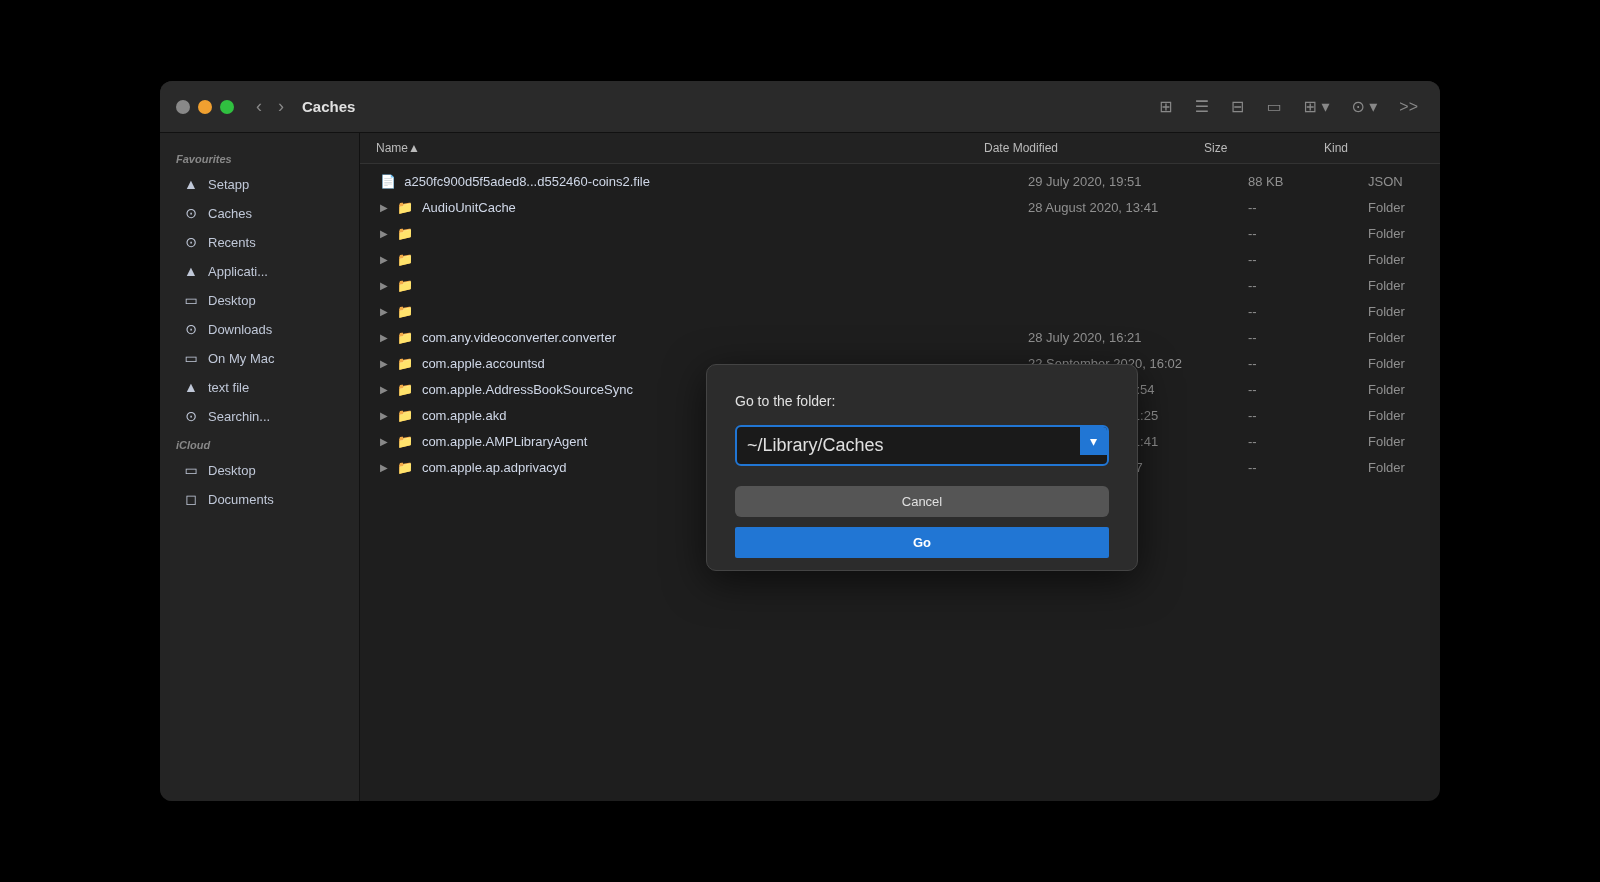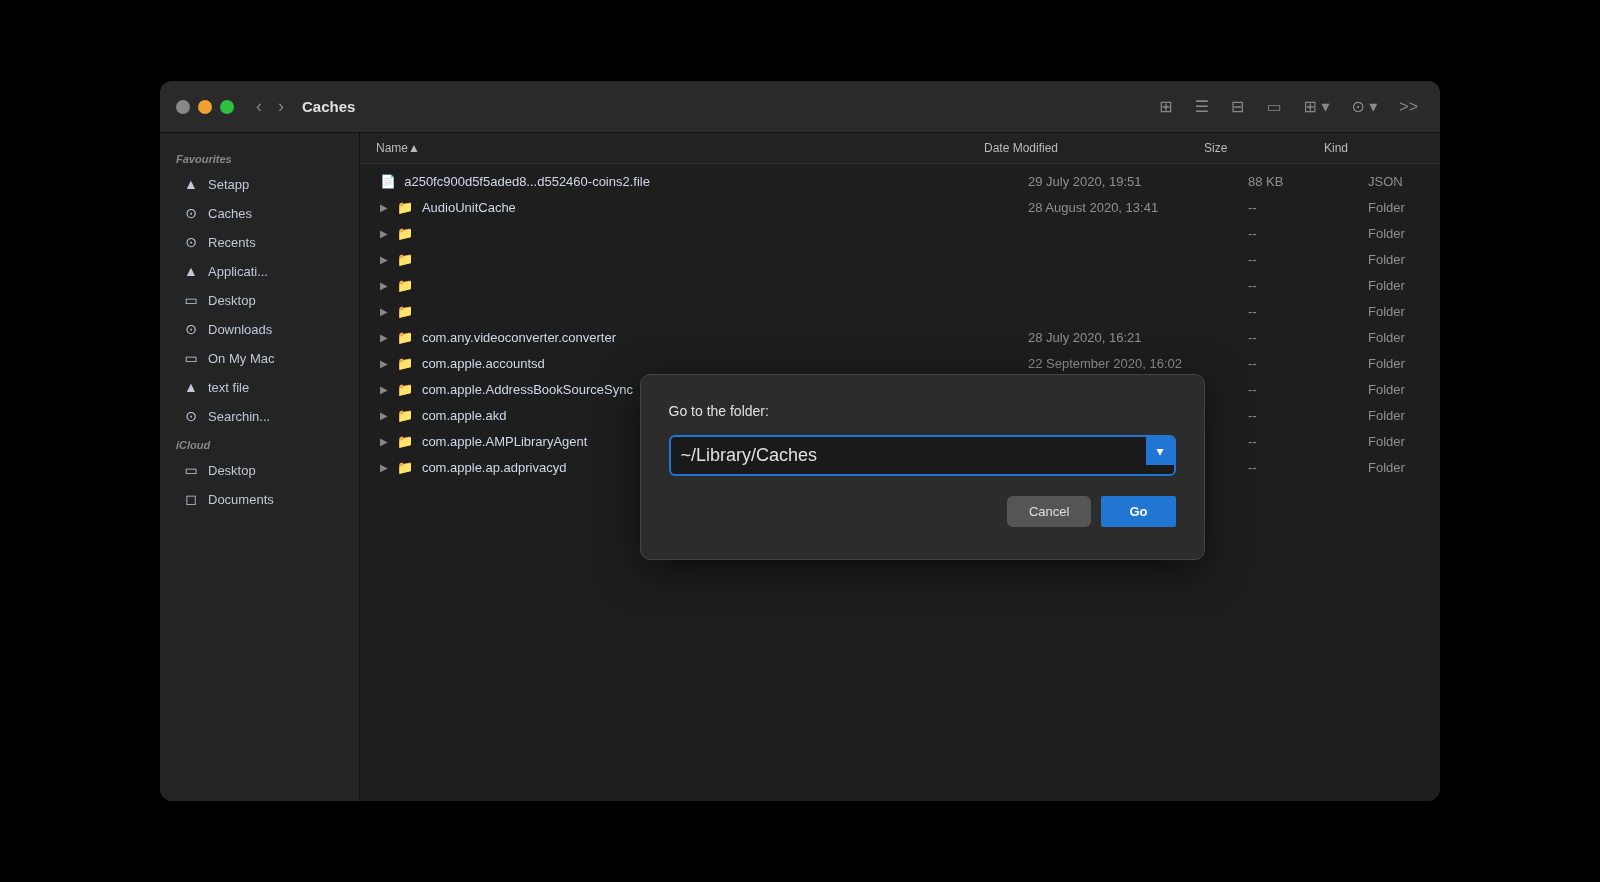--- a/index.html
+++ b/index.html
@@ -207,22 +207,22 @@
       top: 0; left: 0; right: 0; bottom: 0;
       display: flex;
       align-items: center;
       justify-content: center;
       z-index: 100;
     }
 
     .dialog {
       background: #2c2c2c;
       border-radius: 10px;
-      padding: 28px 28px 32px;
-      width: 565px;
+      padding: 28px 28px 12px;
+      width: 432px;
       box-shadow: 0 10px 40px rgba(0,0,0,0.6);
       border: 1px solid #444;
       margin-left: 44px;
     }
 
     .dialog-title {
       color: #e0e0e0;
       font-size: 14px;
       font-weight: 500;
       margin-bottom: 16px;
@@ -259,20 +259,21 @@
       align-items: center;
       justify-content: center;
       height: 100%;
       align-self: stretch;
     }
 
     .dialog-buttons {
       display: flex;
       justify-content: flex-end;
       gap: 10px;
+      flex-direction: column;
     }
 
     .btn-cancel {
       background: #555;
       border: none;
       color: #e0e0e0;
       padding: 8px 22px;
       border-radius: 6px;
       font-size: 13px;
       cursor: pointer;

